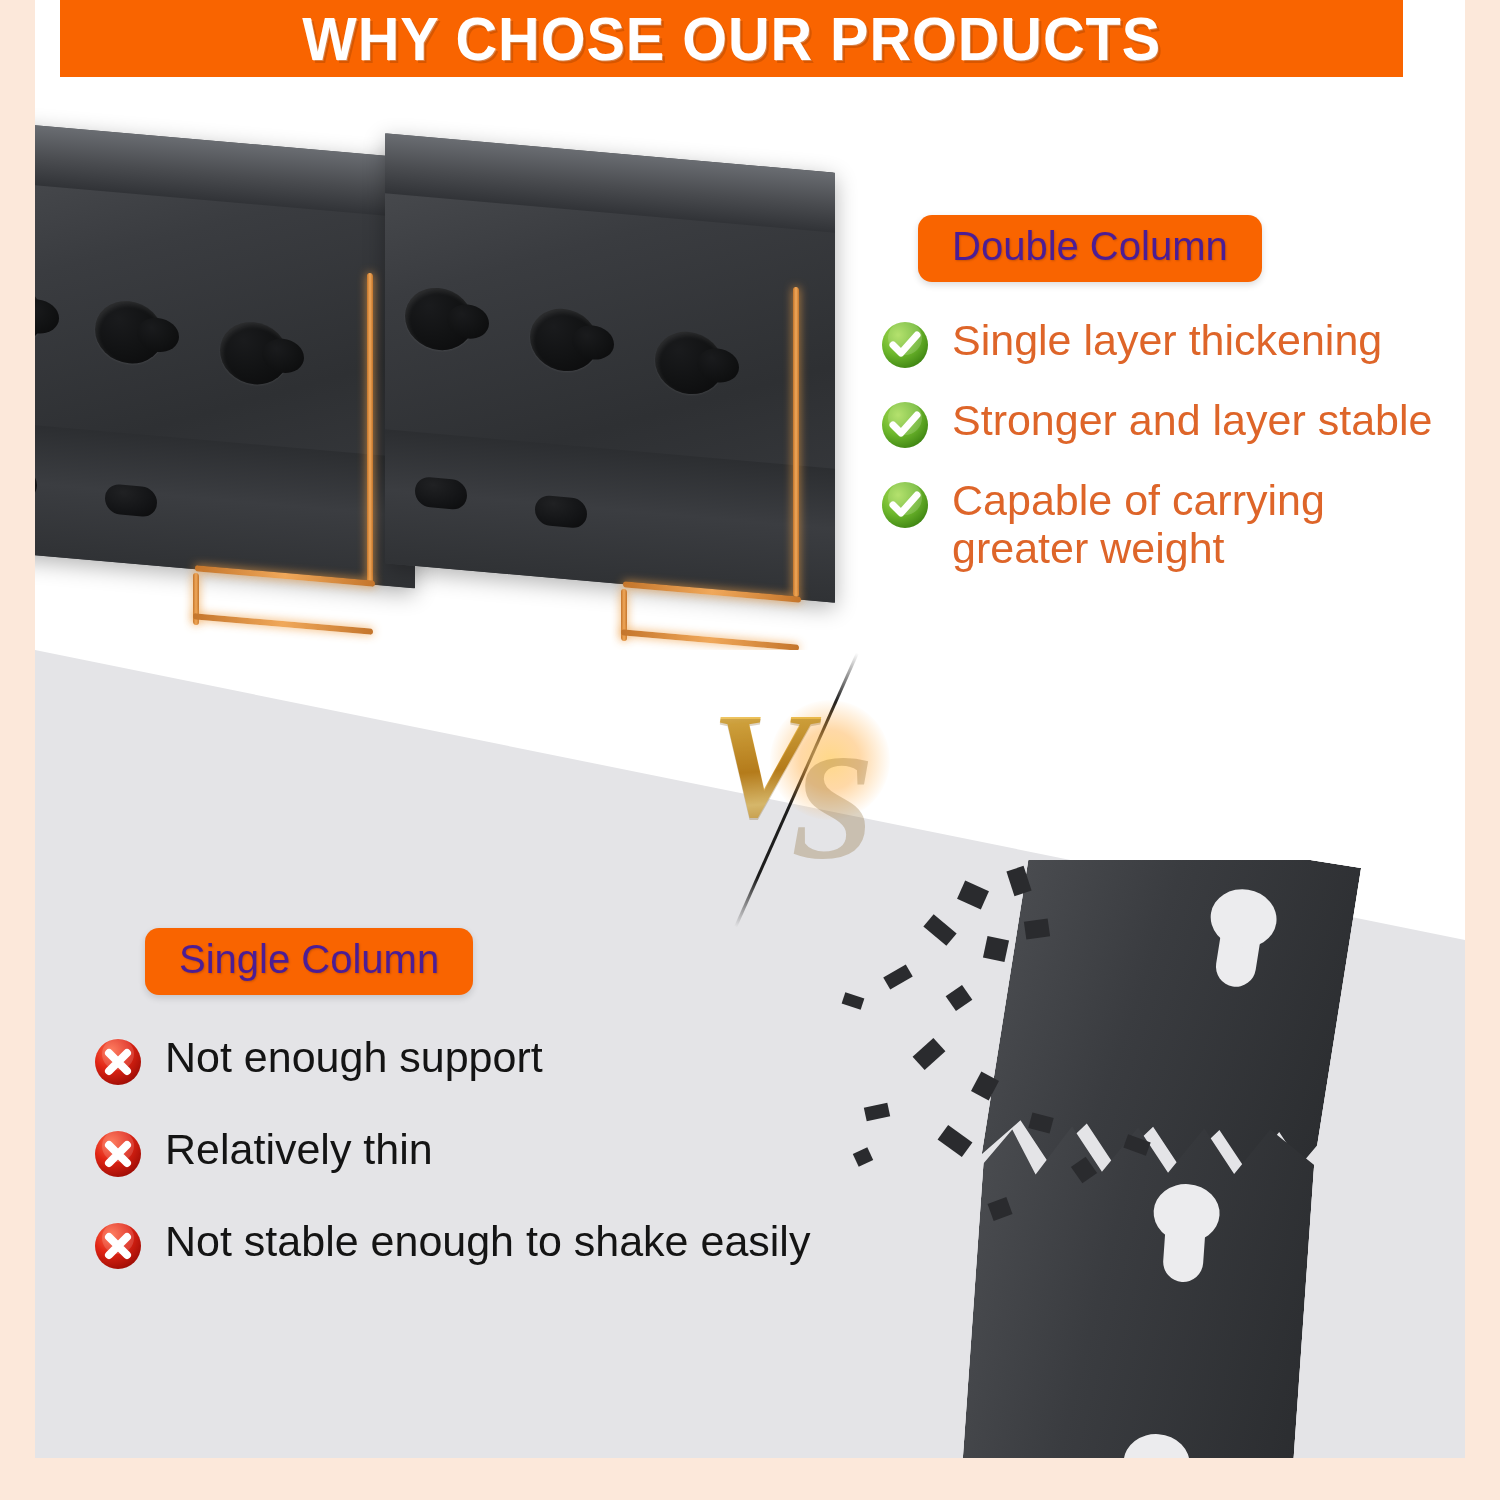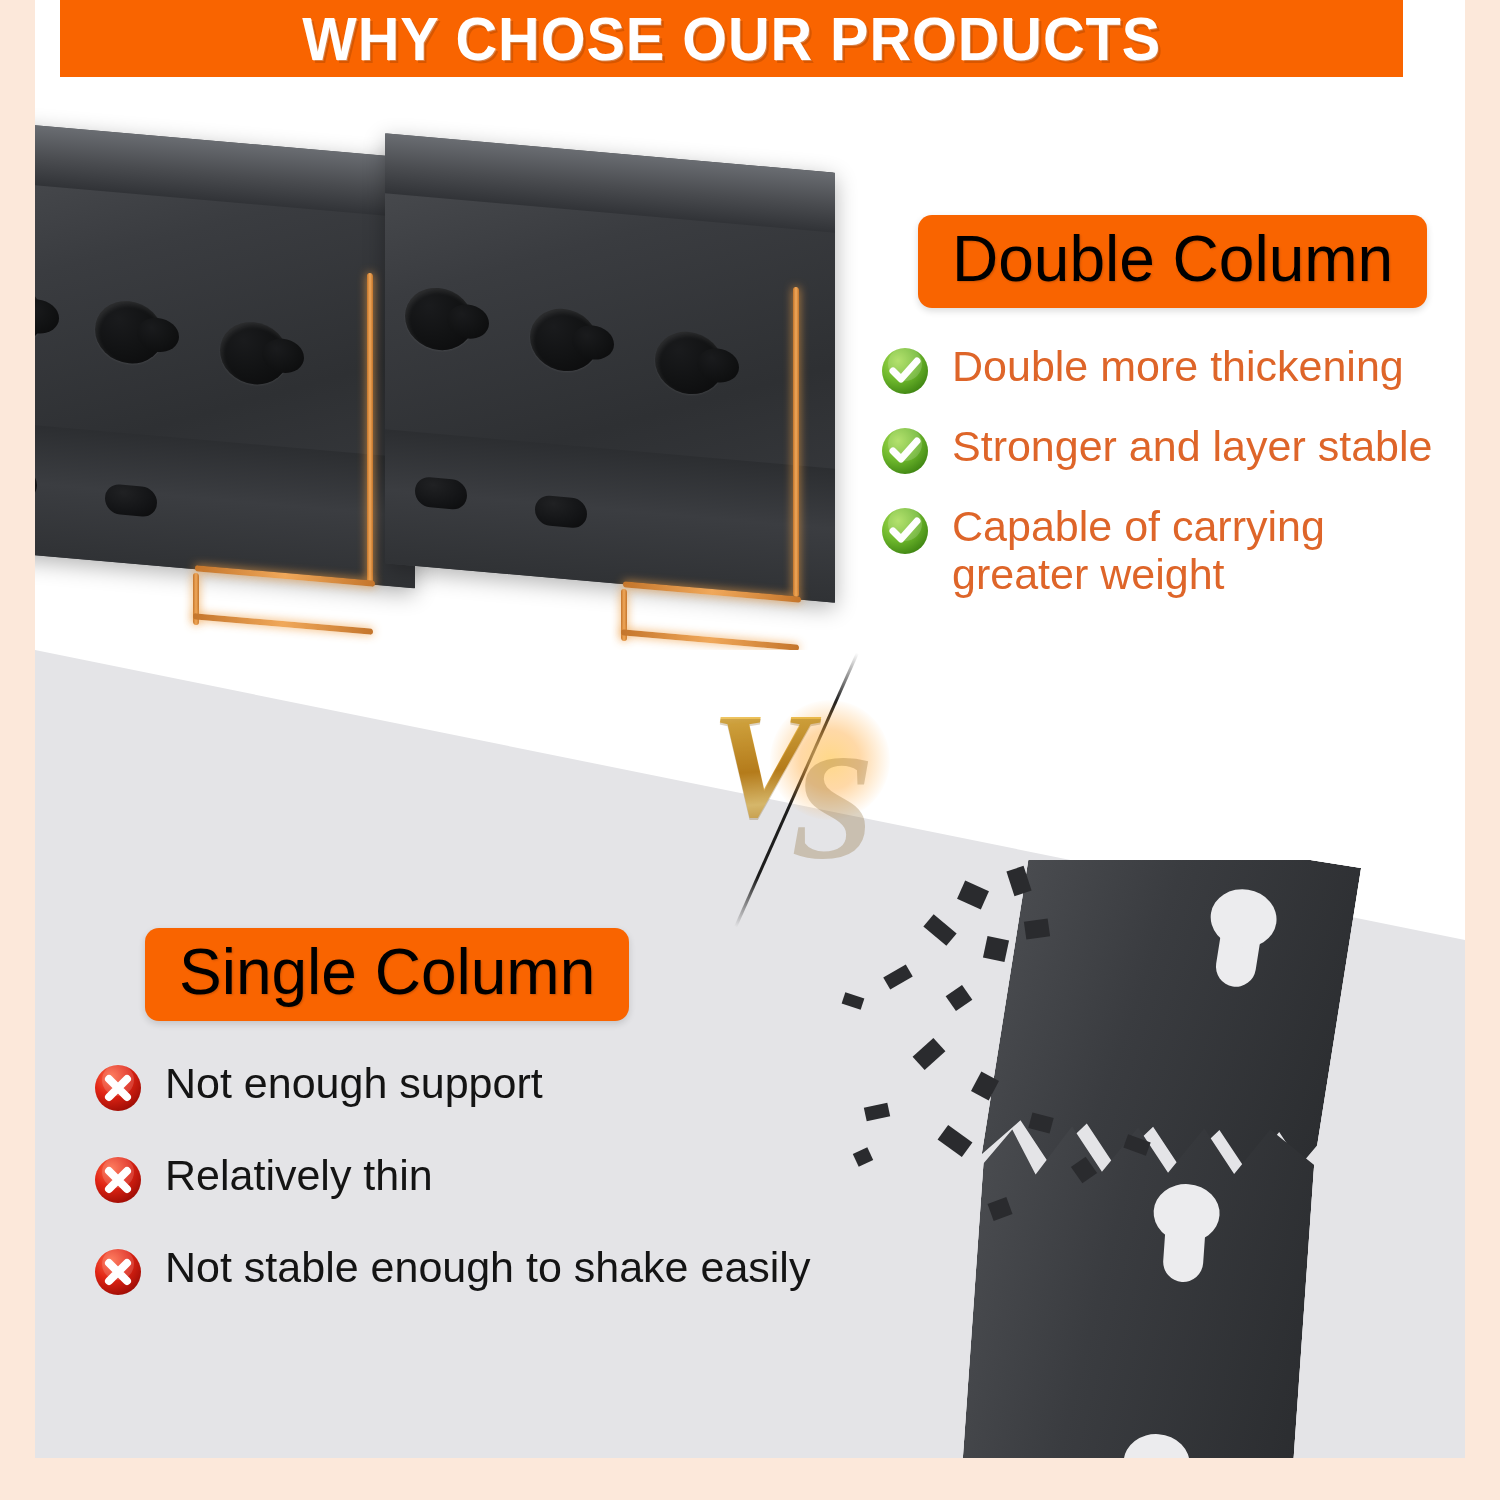--- a/index.html
+++ b/index.html
@@ -137,21 +137,21 @@
   .panel-top{position:absolute;left:845px;top:215px;width:600px;z-index:4;}
   .panel-bot{position:absolute;left:58px;top:928px;width:830px;z-index:4;}
 
   .badge{
     display:inline-block;
     background:#F96400;border-radius:14px;
     padding:10px 34px 14px 34px;
     box-shadow:0 3px 7px rgba(0,0,0,.14);
   }
   .badge-text{
-    color:#000000;font-size:64px;line-height:1.08;white-space:nowrap;
+    color:#4c1d95;font-size:40px;line-height:1.08;white-space:nowrap;
     text-shadow:1px 1px 2px rgba(150,60,0,.45);
   }
   .badge-top{margin-left:38px;}
   .badge-bot{margin-left:52px;}
 
   .list{margin-top:34px;}
   .row{display:flex;align-items:flex-start;margin-bottom:26px;}
   .row:last-child{margin-bottom:0;}
 
   .ico{flex:0 0 auto;width:50px;height:50px;margin-right:22px;position:relative;top:4px;}
@@ -255,21 +255,21 @@
                   <stop offset="0%" stop-color="#A6DC52"></stop>
                   <stop offset="55%" stop-color="#6DB72C"></stop>
                   <stop offset="100%" stop-color="#3E8412"></stop>
                 </radialGradient>
               </defs>
               <circle cx="25" cy="25" r="23" fill="url(#gchk)"></circle>
               <circle cx="25" cy="18" r="17" fill="#FFFFFF" opacity=".16"></circle>
               <path d="M13 25 L21 33 L37 15" stroke="#FFFFFF" stroke-width="7" fill="none" stroke-linecap="round" stroke-linejoin="round"></path>
             </svg>
           </span>
-          <span class="txt-pos">Double more thickening</span>
+          <span class="txt-pos">Single layer thickening</span>
         </div>
 
         <div class="row row-top">
           <span class="ico">
             <svg width="50" height="50" viewBox="0 0 50 50">
               <circle cx="25" cy="25" r="23" fill="url(#gchk)"></circle>
               <circle cx="25" cy="18" r="17" fill="#FFFFFF" opacity=".16"></circle>
               <path d="M13 25 L21 33 L37 15" stroke="#FFFFFF" stroke-width="7" fill="none" stroke-linecap="round" stroke-linejoin="round"></path>
             </svg>
           </span>

